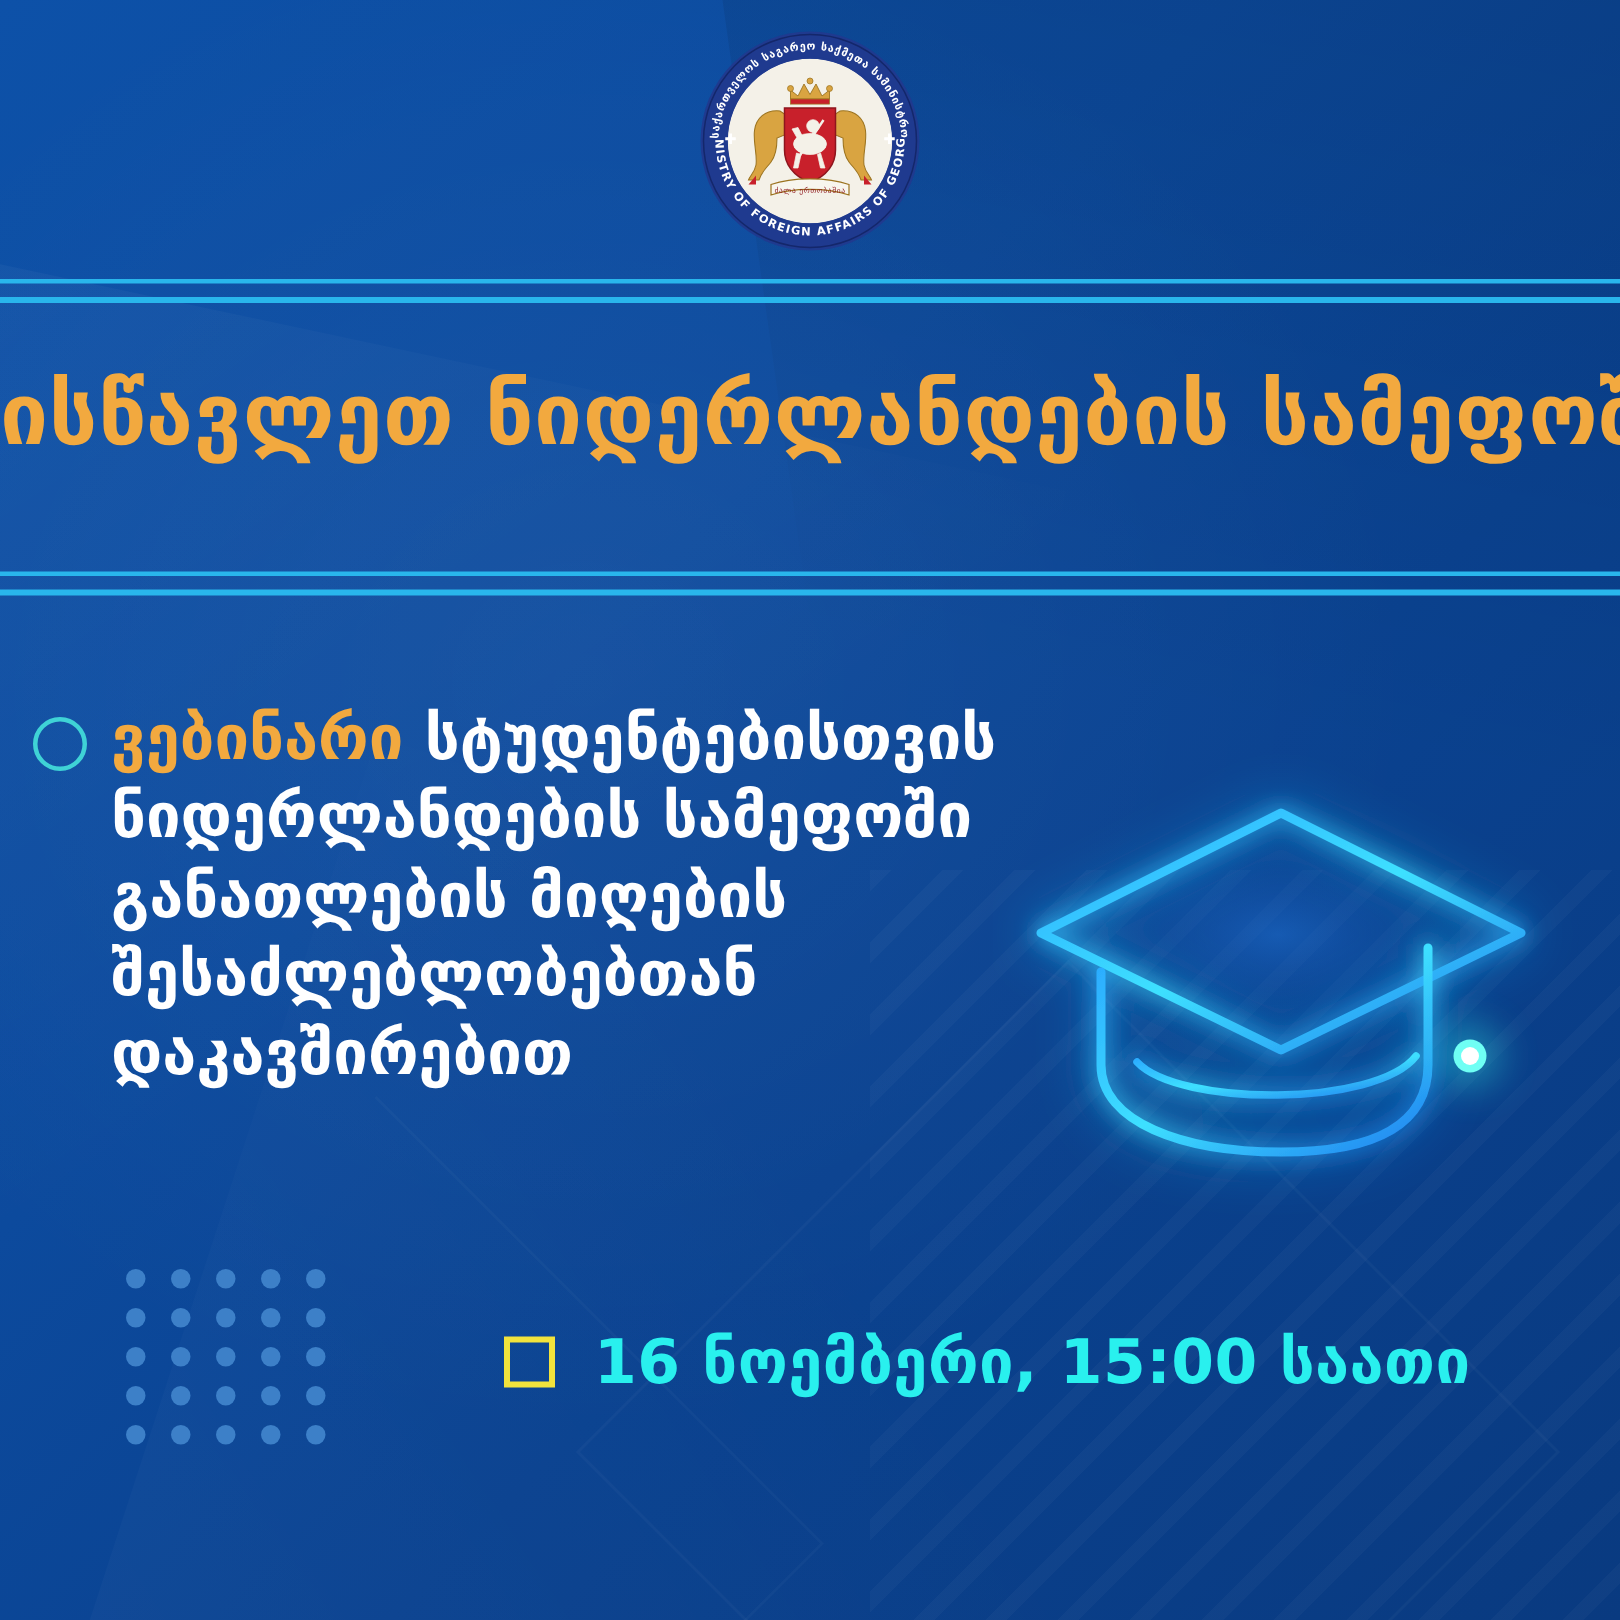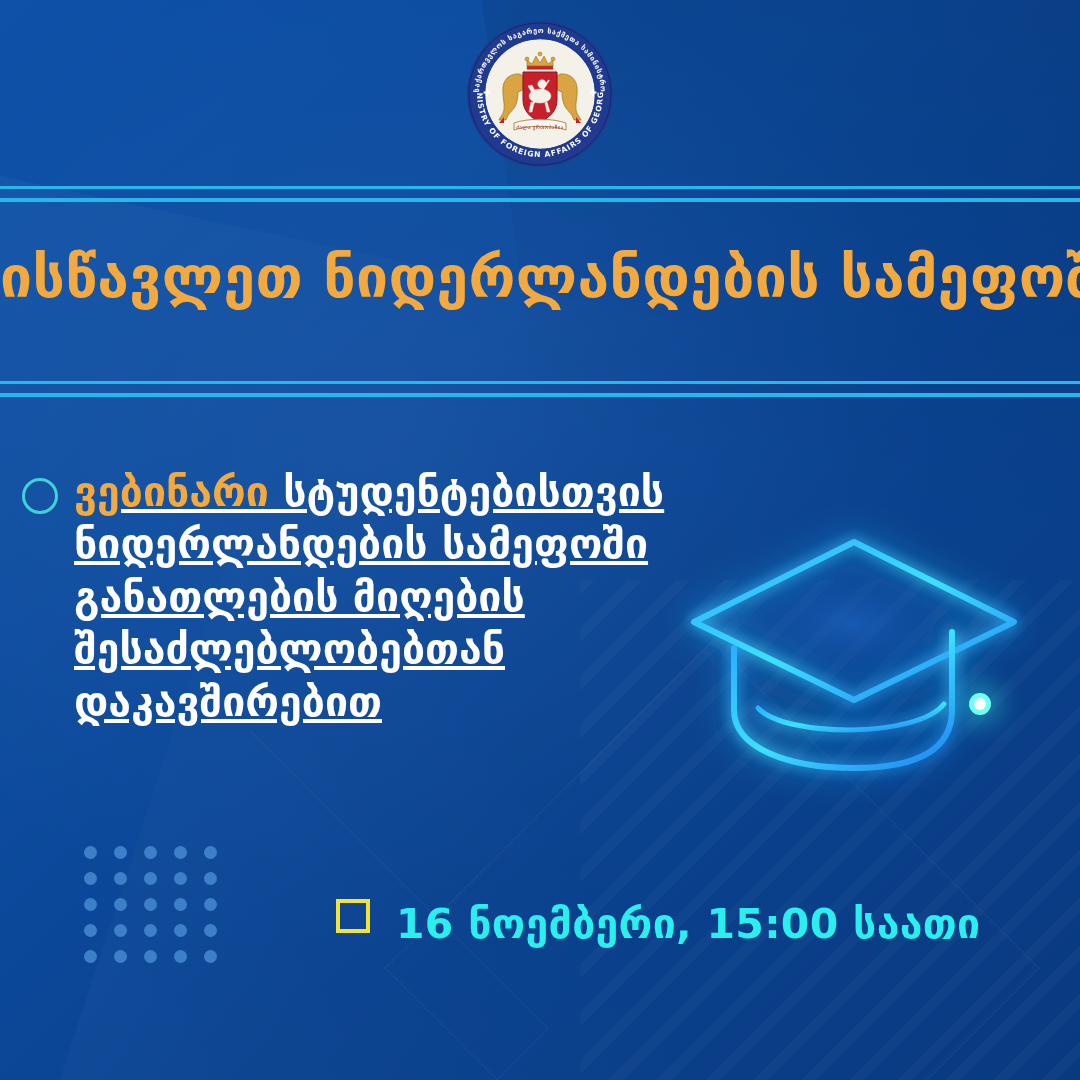--- a/index.html
+++ b/index.html
@@ -131,21 +131,20 @@
     border: 3px solid #3fd3d6;
     border-radius: 50%;
     margin-top: 12px;
     margin-right: 16px;
   }
   .body-text {
     color: #ffffff;
     font-size: 41px;
     font-weight: 700;
     line-height: 1.28;
-    text-decoration: underline;
   }
   .body-text .hl { color: #f2a93f; }
 
   
   .cap {
     position: absolute;
     left: 662px;
     top: 500px;
     width: 400px;
     height: 310px;
@@ -180,21 +179,20 @@
     width: 26px; height: 26px;
     border: 4px solid #f2e33c;
     margin-right: 26px;
   }
   .date-text {
     color: #29f0ee;
     font-size: 41px;
     font-weight: 700;
     letter-spacing: .3px;
     white-space: nowrap;
-    margin-top: 16px;
   }
 </style>
 </head>
 <body>
 
 <div class="poster">
 
   <div class="bg-geo">
     <div class="chev-a"></div>
     <div class="chev-b"></div>

